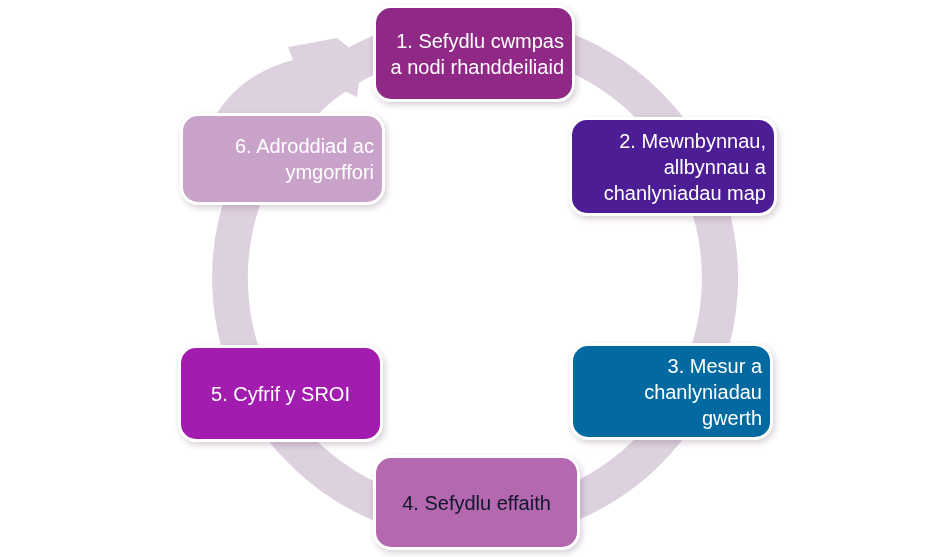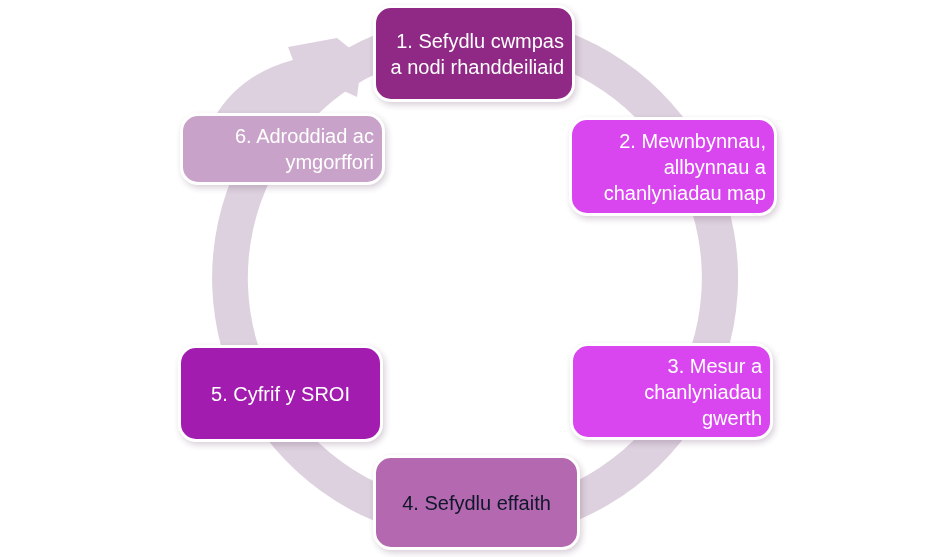--- a/index.html
+++ b/index.html
@@ -37,21 +37,21 @@
     font-size: 20px;
     line-height: 1.3;
     box-shadow: 2px 3px 6px rgba(60, 20, 60, 0.20);
   }
   .step span { display: block; }
   .step1 { left: 373px; top: 5px;   width: 202px; height: 97px; }
   .step2 { left: 569px; top: 117px; width: 208px; height: 99px; }
   .step3 { left: 570px; top: 343px; width: 203px; height: 97px; }
   .step4 { left: 373px; top: 455px; width: 207px; height: 95px; }
   .step5 { left: 178px; top: 345px; width: 205px; height: 97px; }
-  .step6 { left: 180px; top: 113px; width: 205px; height: 72px; }
+  .step6 { left: 180px; top: 113px; width: 205px; height: 92px; }
 </style>
 </head>
 <body>
 
 <div class="canvas">
 
   <svg class="cycle-svg" viewBox="0 0 950 557" aria-hidden="true">
 
     <path d="M 520.7 19
              A 263 263 0 1 1 406.9 24
@@ -67,25 +67,25 @@
              L 357 97
              L 333 86
              Q 327 102 314 117
              Z" fill="#DED1DF"></path>
   </svg>
 
   <div class="step step1" style="background-color: rgb(143, 41, 133); color: rgb(255, 255, 255);">
     <span>1. Sefydlu cwmpas a nodi rhanddeiliaid</span>
   </div>
 
-  <div class="step step2" style="background-color: #d946ef; color: rgb(255, 255, 255);">
+  <div class="step step2" style="background-color: #4c1d95; color: rgb(255, 255, 255);">
     <span>2. Mewnbynnau, allbynnau a chanlyniadau map</span>
   </div>
 
-  <div class="step step3" style="background-color: #d946ef; color: rgb(255, 255, 255);">
+  <div class="step step3" style="background-color: #0369a1; color: rgb(255, 255, 255);">
     <span>3. Mesur a chanlyniadau gwerth</span>
   </div>
 
   <div class="step step4" style="background-color: rgb(180, 104, 175); color: #0f172a;">
     <span>4. Sefydlu effaith</span>
   </div>
 
   <div class="step step5" style="background-color: #a21caf; color: rgb(255, 255, 255);">
     <span>5. Cyfrif y SROI</span>
   </div>

